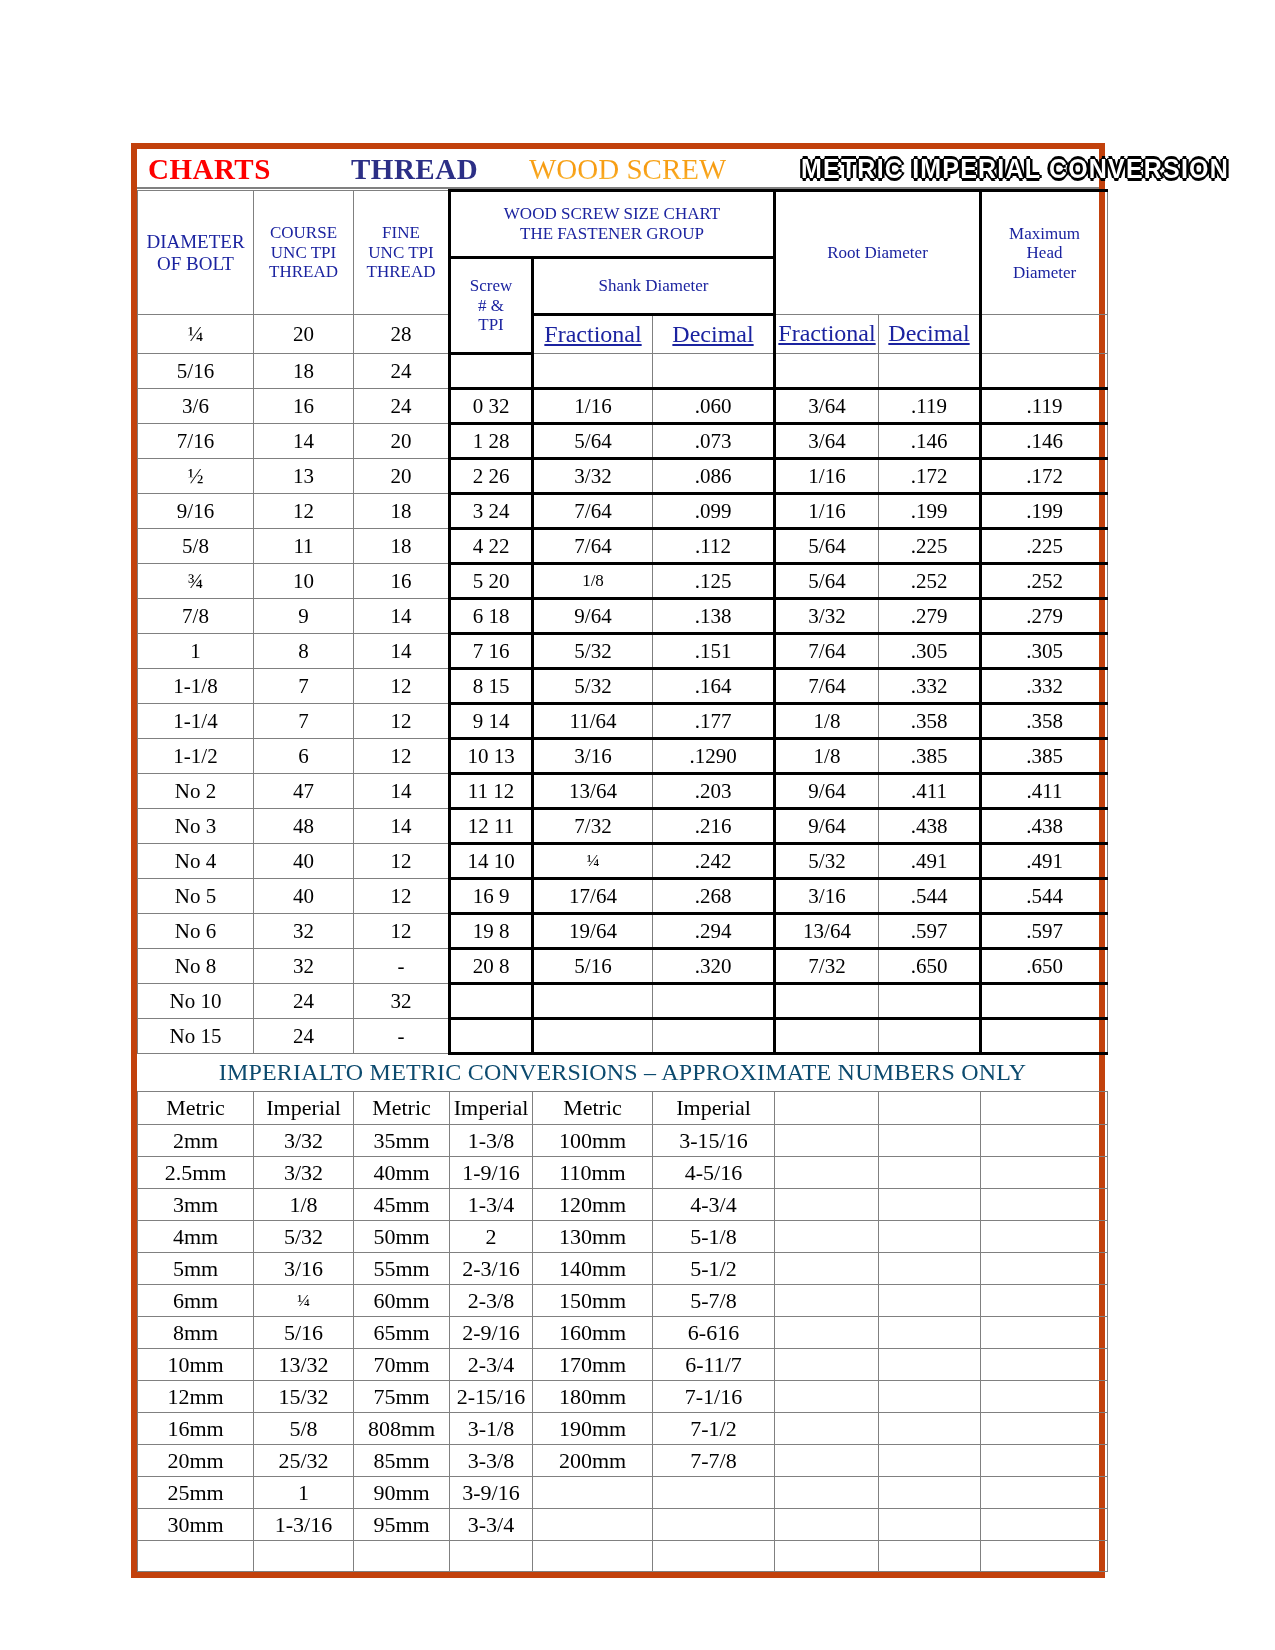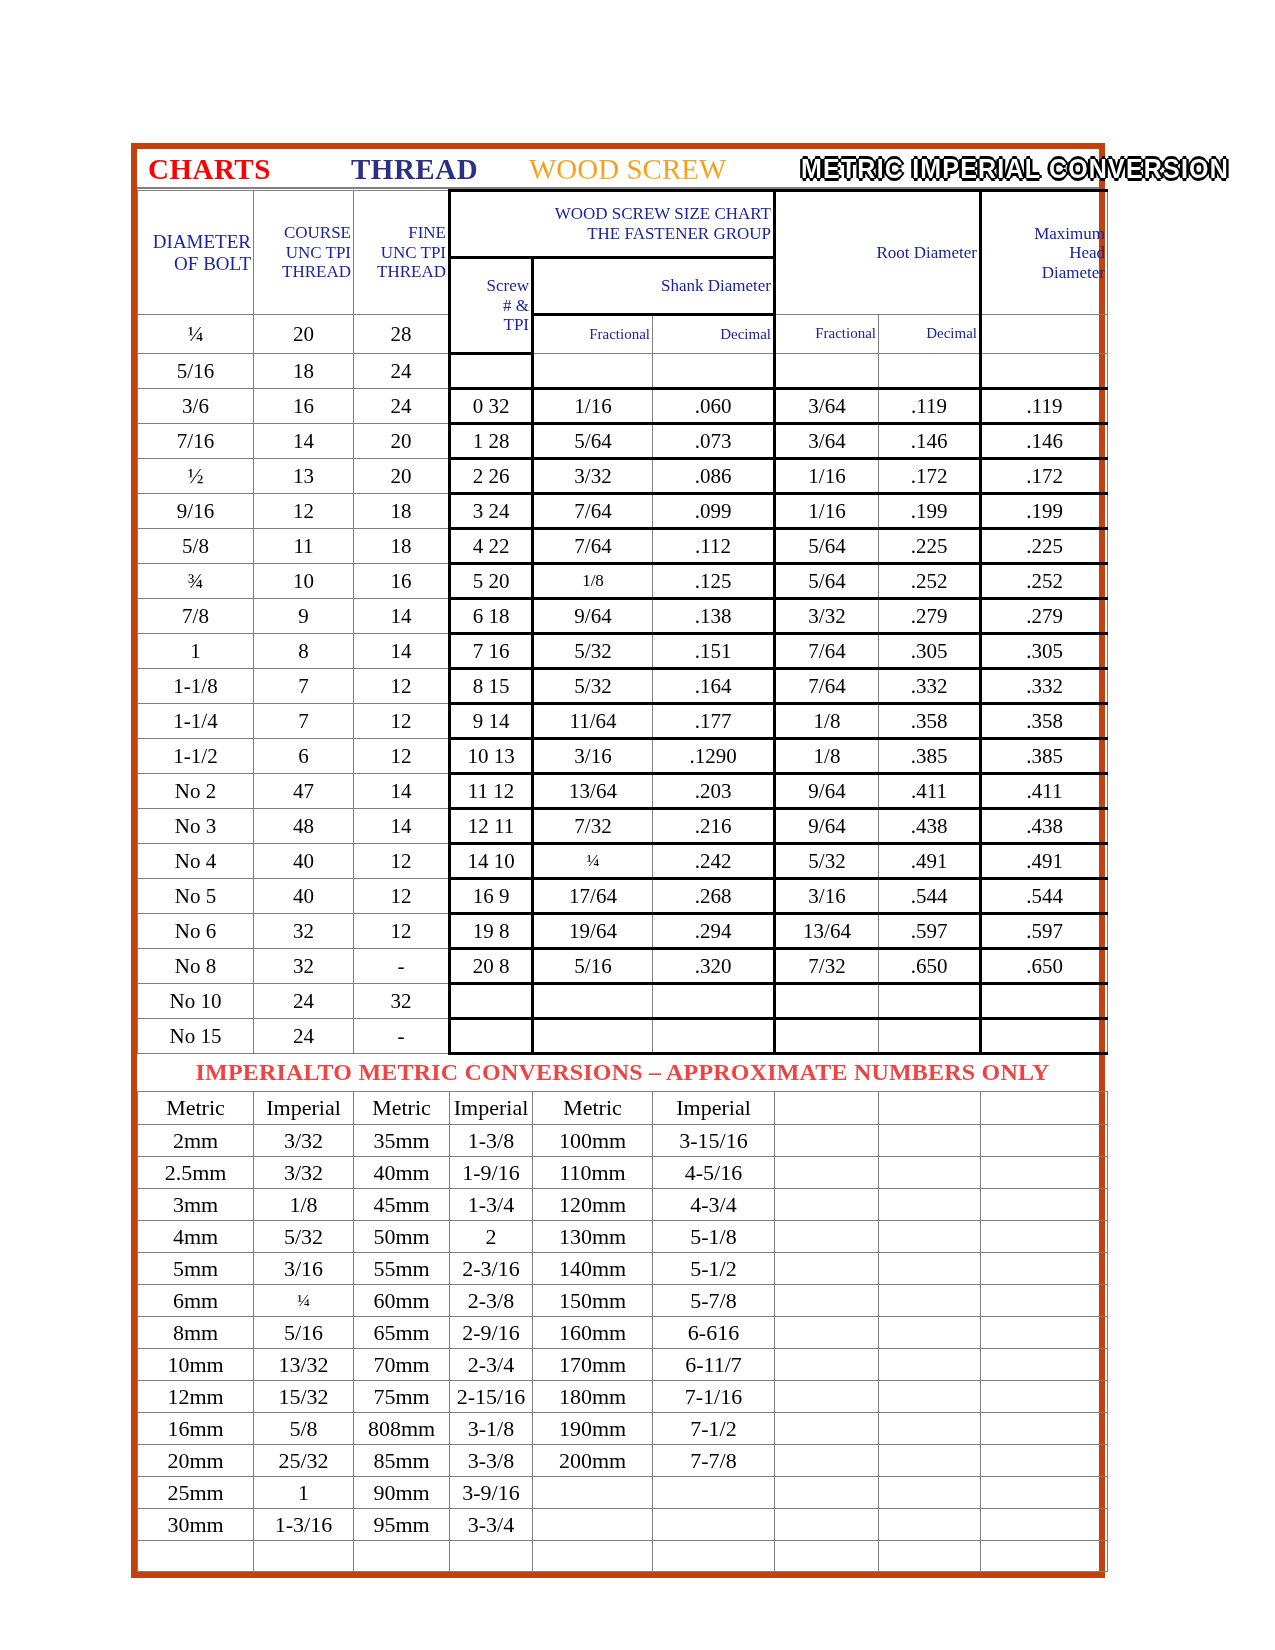--- a/index.html
+++ b/index.html
@@ -53,33 +53,33 @@
     text-shadow:
        1px 0 0 #000, -1px 0 0 #000, 0 1px 0 #000, 0 -1px 0 #000,
        2.6px 0 0 #000, -2.6px 0 0 #000, 0 2.6px 0 #000, 0 -2.6px 0 #000;
     transform:scaleY(1.12);
     transform-origin:left top;
     white-space:nowrap;
   }
   .t-metric span{position:relative;}
 
   
-  .hdr{color:#1b23a0;font-size:17px;white-space:normal;line-height:1.15;text-align:right;}
+  .hdr{color:#1b23a0;font-size:17px;white-space:normal;line-height:1.15;}
   .hdr-l{font-size:19px;}
-  .hdr-sm{font-size:15px;}
+  .hdr-sm{font-size:24px;text-decoration:underline;}
 
   
   .thickL{border-left:3px solid #000 !important;}
   .thickR{border-right:3px solid #000 !important;}
   .thickT{border-top:3px solid #000 !important;}
   .thickB{border-bottom:3px solid #000 !important;}
 
   
   .banner{
-    color:#ef4444;font-weight:bold;font-size:24px;
+    color:#0c4a6e;font-weight:normal;font-size:24px;
     letter-spacing:.2px;height:34px;border-left:none;border-right:none;margin-top:25px;
   }
   .cvhdr{font-size:22px;}
   .cvcell{font-size:22px;}
 
   .sm{font-size:17px;}
 </style>
 </head>
 <body>
 

